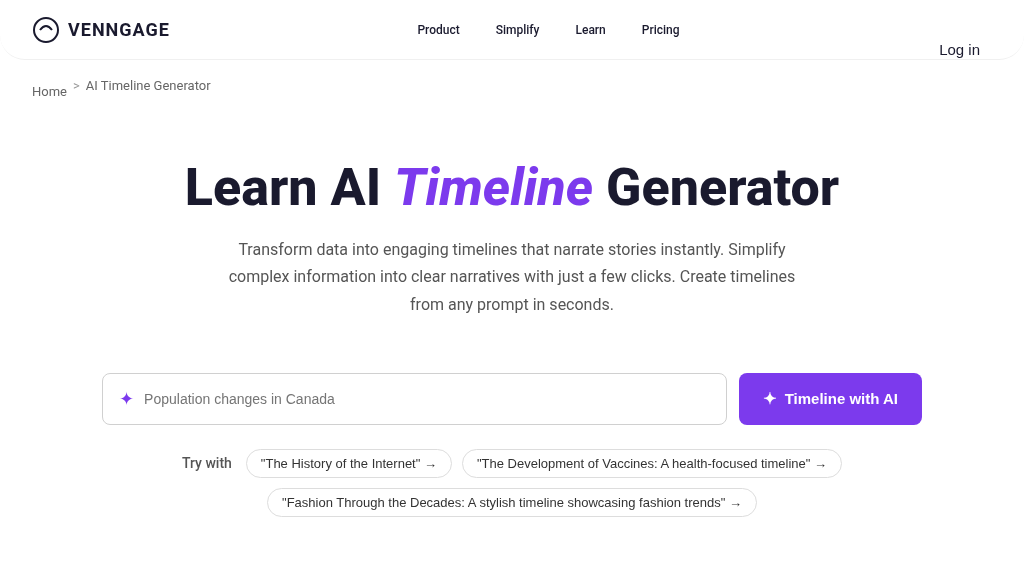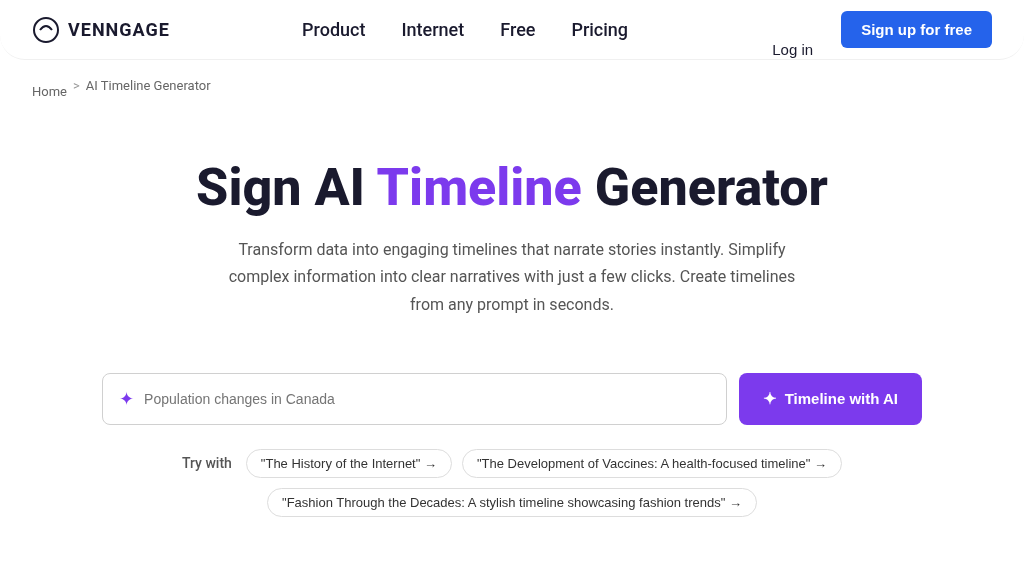--- a/index.html
+++ b/index.html
@@ -47,21 +47,21 @@
       color: #1a1a2e;
     }
 
     nav {
       display: flex;
       align-items: center;
       gap: 36px;
     }
 
     nav a {
-      font-size: 18px;
+      font-size: 12px;
       color: #1a1a2e;
       text-decoration: none;
       font-weight: 500;
       cursor: pointer;
     }
 
     .header-actions {
       display: flex;
       align-items: center;
       gap: 16px;
@@ -127,20 +127,21 @@
     .hero-title {
       font-size: 52px;
       font-weight: 800;
       line-height: 1.1;
       margin-bottom: 20px;
       color: #1a1a2e;
     }
 
     .hero-title-highlight {
       color: #7c3aed;
+      font-style: italic;
     }
 
     .hero-subtitle {
       font-size: 16px;
       color: #555;
       line-height: 1.7;
       max-width: 580px;
       margin-bottom: 55px;
     }
 
@@ -236,40 +237,39 @@
   <div class="logo-area">
     <svg class="logo-icon" viewBox="0 0 28 28" fill="none" xmlns="http://www.w3.org/2000/svg">
       <circle cx="14" cy="14" r="12" stroke="#1a1a2e" stroke-width="2" fill="none"></circle>
       <path d="M8 14 Q14 6 20 14" stroke="#1a1a2e" stroke-width="2" fill="none"></path>
     </svg>
     <span class="logo-text">VENNGAGE</span>
   </div>
 
   <nav>
     <a>Product</a>
-    <a>Internet</a>
-    <a>Free</a>
+    <a>Simplify</a>
+    <a>Learn</a>
     <a>Pricing</a>
   </nav>
 
   <div class="header-actions">
     <button class="login-btn">Log in</button>
-    <button class="signup-btn">Sign up for free</button>
   </div>
 </header>
 
 <div class="breadcrumb">
   <a class="breadcrumb-home">Home</a>
   <span class="breadcrumb-separator">&gt;</span>
   <span class="breadcrumb-current">AI Timeline Generator</span>
 </div>
 
 <section class="hero">
   <h1 class="hero-title">
-    <span>Sign AI </span><span class="hero-title-highlight">Timeline</span><span> Generator</span>
+    <span>Learn AI </span><span class="hero-title-highlight">Timeline</span><span> Generator</span>
   </h1>
   <p class="hero-subtitle">Transform data into engaging timelines that narrate stories instantly. Simplify complex information into clear narratives with just a few clicks. Create timelines from any prompt in seconds.</p>
 
   <div class="search-area">
     <div class="search-input-wrapper">
       <span class="sparkle-icon">✦</span>
       <input class="search-input" type="text" placeholder="Population changes in Canada" style="">
     </div>
     <button class="generate-btn">
       <span class="generate-btn-icon">✦</span>

